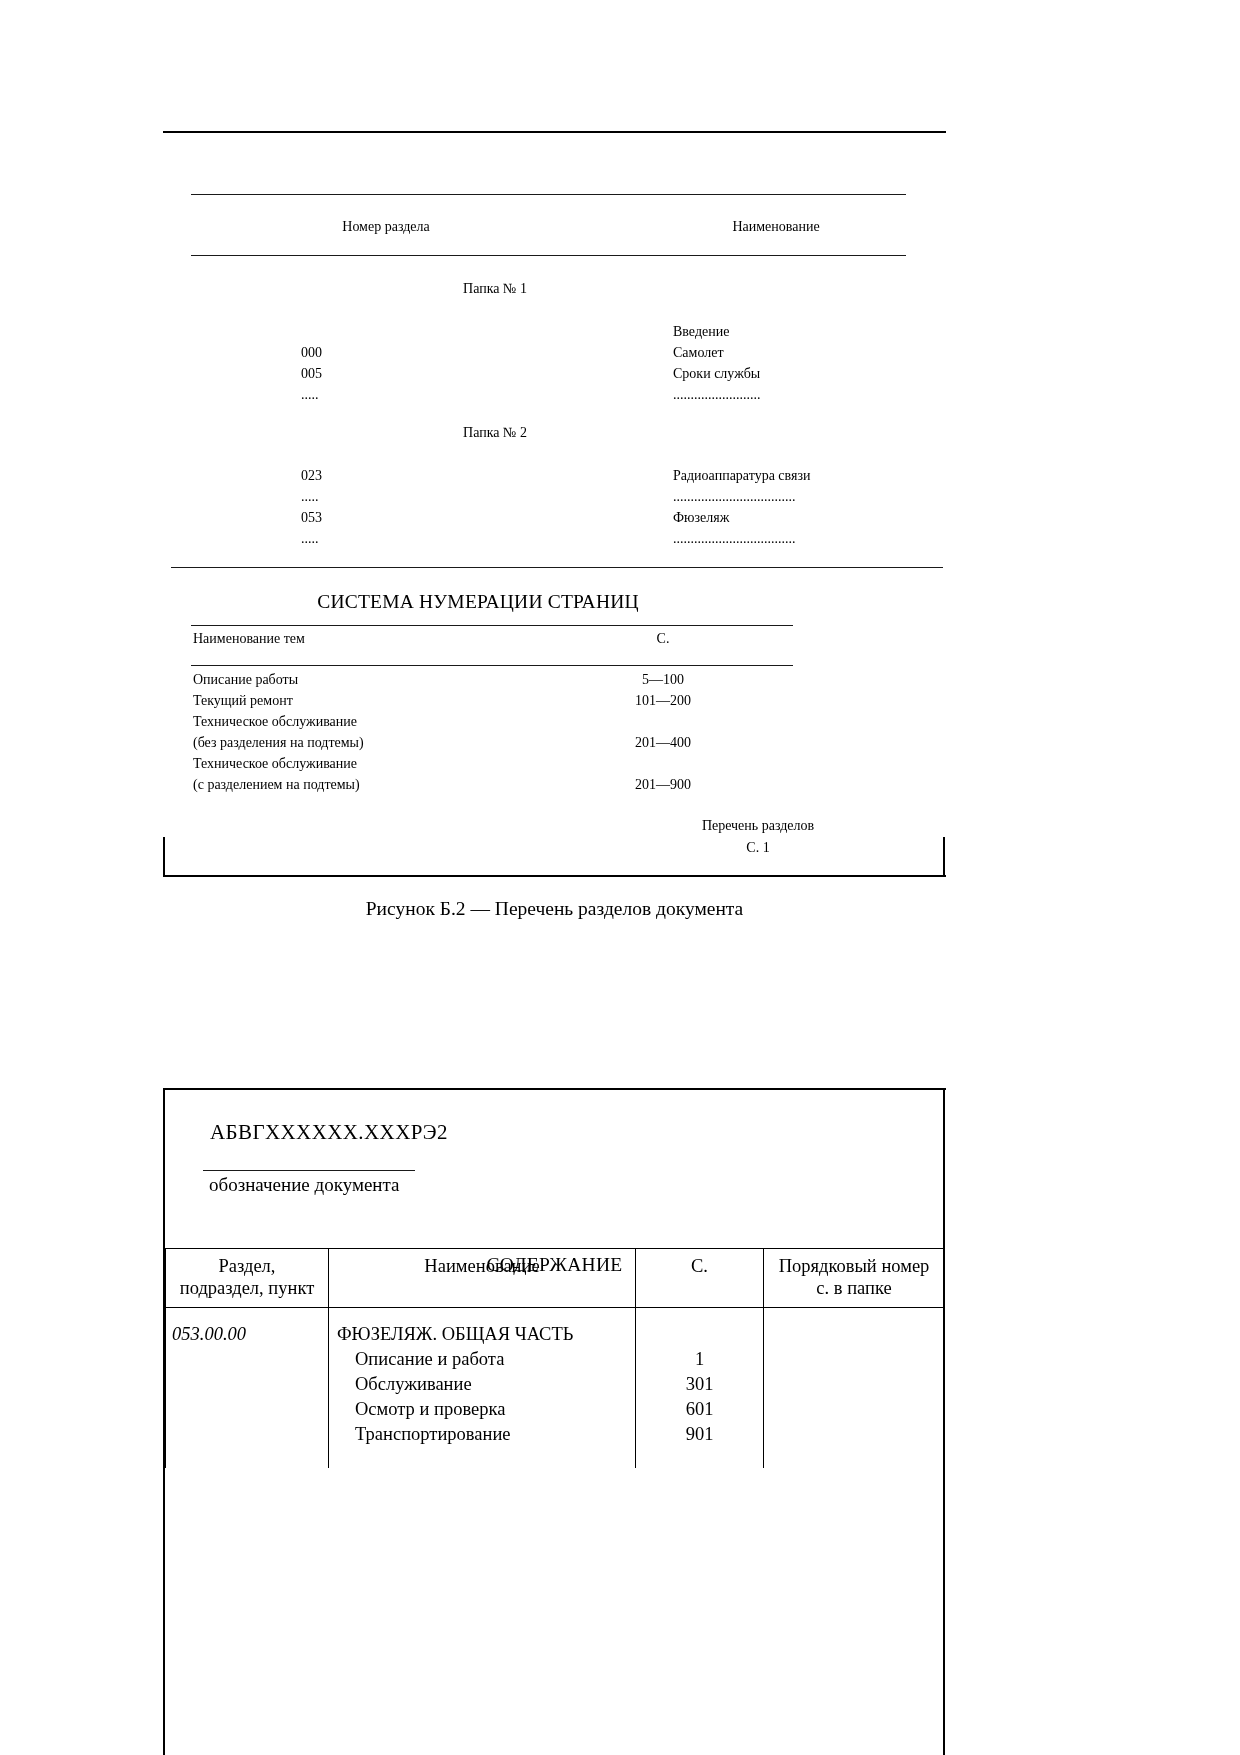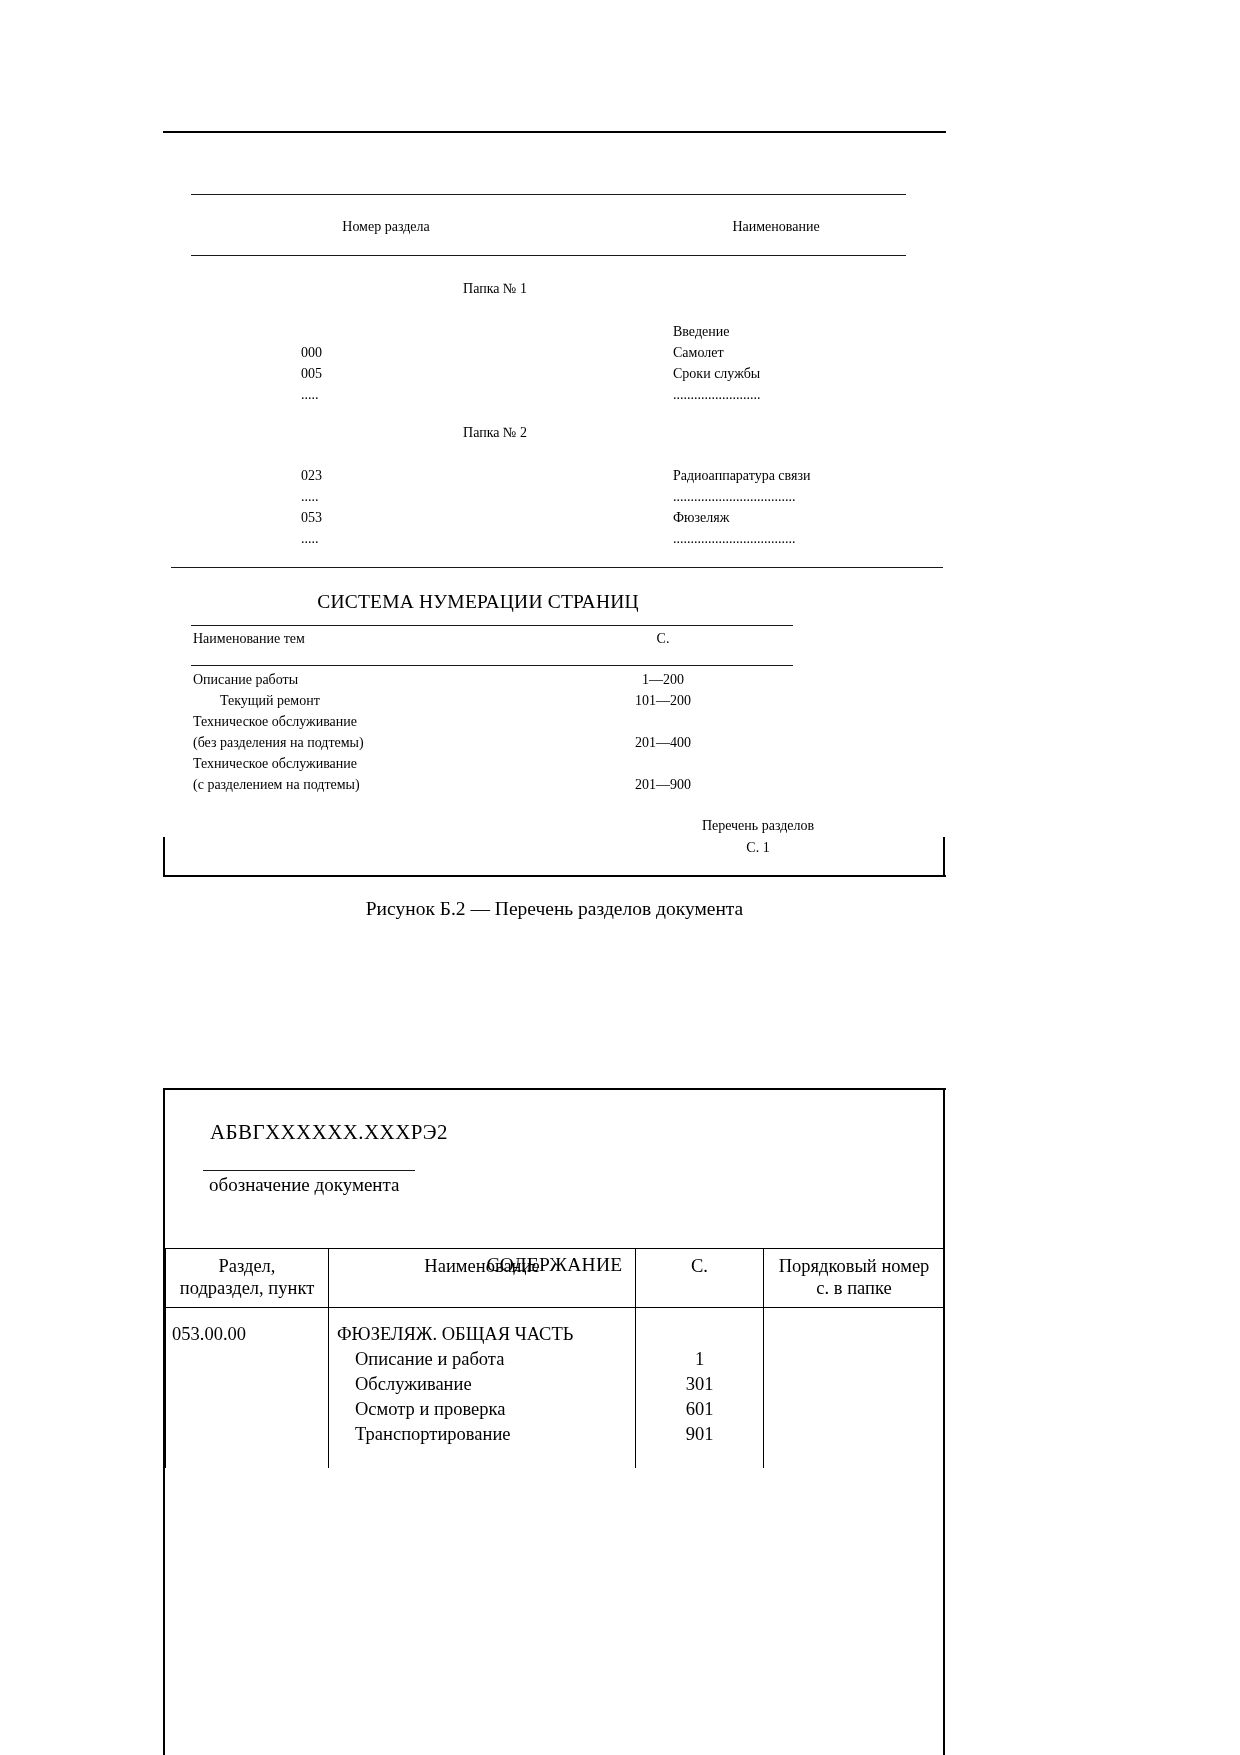--- a/index.html
+++ b/index.html
@@ -181,21 +181,21 @@
     padding: 0;
     vertical-align: top;
     font-weight: normal;
   }
   .ctable .hc {
     text-align: center;
     padding: 6px 4px 8px 4px;
     line-height: 22px;
     font-size: 18.5px;
   }
-  .ctable td.c0 { padding: 14px 0 0 6px; }
+  .ctable td.c0 { padding: 14px 0 0 6px; font-style: italic; }
   .ctable td.c1 { padding: 14px 0 0 8px; }
   .ctable td.c2 { padding: 14px 0 0 0; text-align: center; }
   .ctable td.c3 { padding: 14px 0 0 0; }
   .ctable .bordless-bottom { border-bottom: none; }
 
   .rowline { line-height: 25px; white-space: nowrap; }
   .rowline.indent { padding-left: 18px; }
 
   
   .col-a { width: 163px; }
@@ -256,23 +256,23 @@
     <div class="sec-title" style="left:0; top:460px; width:630px;">СИСТЕМА НУМЕРАЦИИ СТРАНИЦ</div>
 
     <div class="rule" style="left:28px; top:494px; width:602px;"></div>
 
     <div class="cell" style="left:30px; top:500px;">Наименование тем</div>
     <div class="cell center" style="left:440px; top:500px; width:120px;">С.</div>
 
     <div class="rule" style="left:28px; top:534px; width:602px;"></div>
 
     <div class="cell" style="left:30px; top:541px;">Описание работы</div>
-    <div class="cell center" style="left:440px; top:541px; width:120px;">1—200</div>
-
-    <div class="cell" style="left:30px; top:562px;margin-left:27px;">Текущий ремонт</div>
+    <div class="cell center" style="left:440px; top:541px; width:120px;">5—100</div>
+
+    <div class="cell" style="left:30px; top:562px;">Текущий ремонт</div>
     <div class="cell center" style="left:440px; top:562px; width:120px;">101—200</div>
 
     <div class="cell" style="left:30px; top:583px;">Техническое обслуживание</div>
     <div class="cell" style="left:30px; top:604px;text-align:center;">(без разделения на подтемы)</div>
     <div class="cell center" style="left:440px; top:604px; width:120px;">201—400</div>
 
     <div class="cell" style="left:30px; top:625px;">Техническое обслуживание</div>
     <div class="cell" style="left:30px; top:646px;">(с разделением на подтемы)</div>
     <div class="cell center" style="left:440px; top:646px; width:120px;">201—900</div>
 

